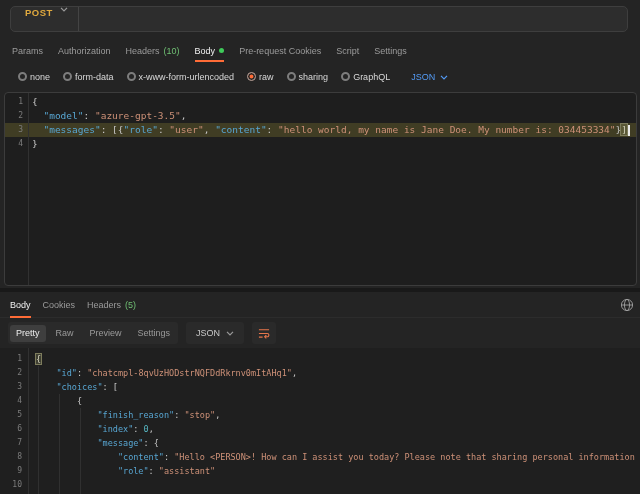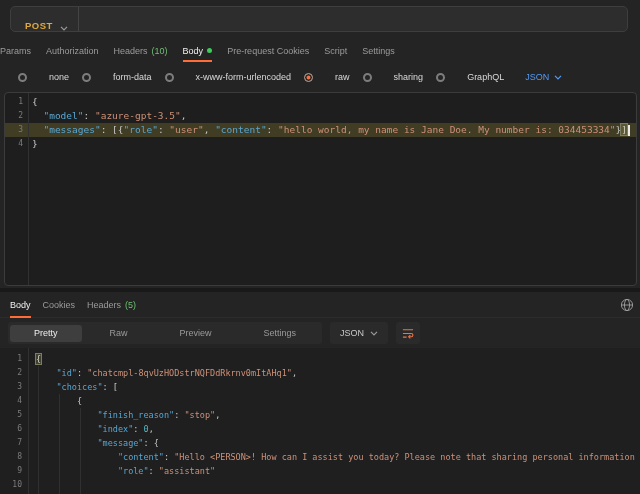--- a/index.html
+++ b/index.html
@@ -6,40 +6,40 @@
   body{
     width:640px;height:494px;overflow:hidden;position:relative;
     background:#242424;color:#d6d6d6;
     font-family:"Liberation Sans", sans-serif;
     -webkit-font-smoothing:antialiased;
   }
   
   .url-bar{position:absolute;left:10px;top:6px;width:618px;height:26px;
     background:#2d2d2d;border:1px solid #3e3e3e;border-radius:5px;
     display:flex;align-items:center;box-sizing:border-box}
-  .method-btn{display:flex;align-items:flex-end;gap:7px;padding:0 10px 0 14px;
+  .method-btn{display:flex;align-items:flex-start;gap:7px;padding:0 10px 0 14px;
     background:none;border:none;cursor:pointer;height:100%}
   .method-label{color:#e0a93e;font-weight:bold;font-size:9.5px;letter-spacing:.5px;
     font-family:"Liberation Sans",sans-serif}
   .vdiv{width:1px;align-self:stretch;background:#444}
   .url-input{flex:1;background:transparent;border:none;outline:none;color:#e8e8e8;
     font-size:9.5px;padding:0 8px;font-family:"Liberation Sans",sans-serif}
   
   .req-tabs{position:absolute;left:0;top:40px;width:640px;height:22px;
-    display:flex;align-items:center;padding-left:0;gap:15px;font-size:9px;color:#9b9b9b;
+    display:flex;align-items:center;padding-left:12px;gap:15px;font-size:9px;color:#9b9b9b;
     box-sizing:border-box}
   .tab{display:flex;align-items:center;gap:4px;height:22px;cursor:pointer;white-space:nowrap}
   .tab.active{color:#f0f0f0;box-shadow:inset 0 -2px 0 #ff6c37}
   .tab .count{color:#6fbf73}
   .tab .dot{width:5px;height:5px;border-radius:50%;background:#3fca5a;margin-top:-1px}
   
   .modes{position:absolute;left:0;top:66px;width:640px;height:22px;
     display:flex;align-items:center;padding-left:18px;gap:13px;font-size:9px;color:#d9d9d9;
     box-sizing:border-box}
-  .radio{display:flex;align-items:center;gap:22px;cursor:pointer;white-space:nowrap}
+  .radio{display:flex;gap:3px;cursor:pointer;white-space:nowrap}
   .circ{width:9px;height:9px;border-radius:50%;border:2px solid #7d7d7d;
     box-sizing:border-box;background:#242424;flex:none}
   .circ.sel{border:1.5px solid #9a9a9a;background:#ff6c37;box-shadow:inset 0 0 0 1.5px #242424}
   .lang-select{display:flex;align-items:center;gap:5px;color:#539bf5;margin-left:8px;cursor:pointer}
   
   .editor{font-family:"DejaVu Sans Mono",monospace;overflow:hidden;position:relative}
   .req-editor{position:absolute;left:4px;top:92px;width:633px;height:194px;
     background:#1e1e1e;border:1px solid #3c3c3c;border-radius:4px;
     font-size:9.5px;box-sizing:border-box}
   .req-editor .rows{padding-top:2px}
@@ -66,21 +66,21 @@
   .resp-tabs{position:absolute;left:0;top:292px;width:640px;height:26px;
     display:flex;align-items:center;padding-left:10px;gap:12px;font-size:9px;color:#9b9b9b;
     border-bottom:1px solid #2c2c2c;box-sizing:border-box}
   .resp-tabs .tab{height:26px}
   .globe-btn{position:absolute;right:5px;top:298px;width:16px;height:16px;background:none;
     border:none;padding:0;cursor:pointer}
   
   .resp-toolbar{position:absolute;left:8px;top:322px;height:22px;display:flex;gap:8px;
     font-size:9px;align-items:stretch}
   .seg-group{display:flex;align-items:center;background:#2a2a2a;border-radius:3px;padding:2px;gap:4px}
-  .seg{padding:0 24px;line-height:17px;color:#9a9a9a;border-radius:3px;cursor:pointer;white-space:nowrap}
+  .seg{padding:0 6px;line-height:17px;color:#9a9a9a;border-radius:3px;cursor:pointer;white-space:nowrap}
   .seg.active{background:#3e3e3e;color:#ededed}
   .json-dd{display:flex;align-items:center;gap:6px;background:#2a2a2a;border-radius:3px;
     padding:0 10px;color:#c9c9c9;cursor:pointer}
   .wrap-btn{width:24px;background:#2a2a2a;border-radius:3px;display:flex;align-items:center;
     justify-content:center;border:none;cursor:pointer}
 </style>
 </head>
 <body>
 
 <div class="url-bar">

